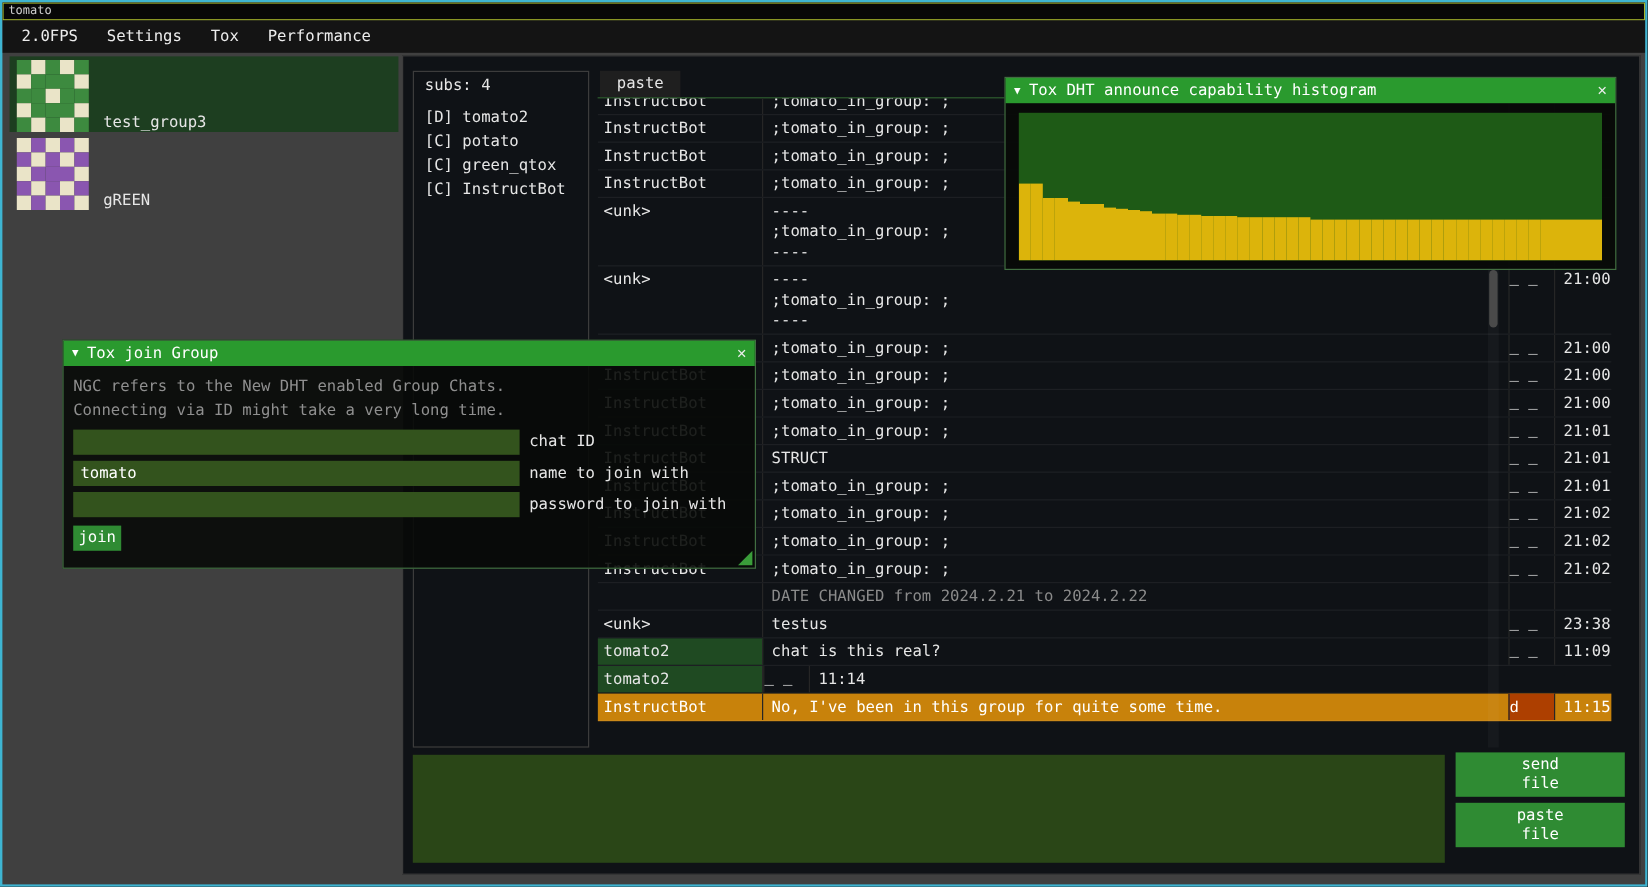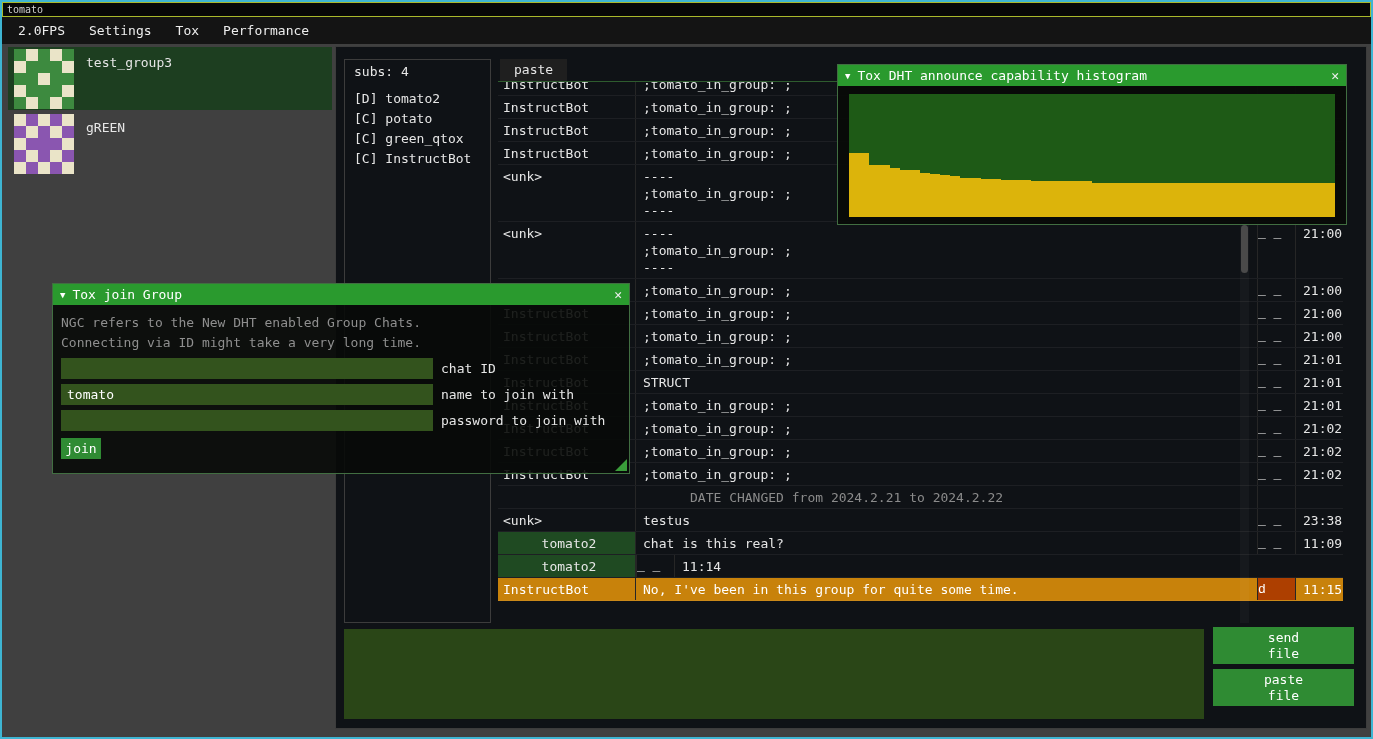--- a/index.html
+++ b/index.html
@@ -12,21 +12,21 @@
   
   .os-titlebar{position:absolute;left:0;top:0;right:0;height:15px;background:#070707;
     border:1px solid var(--titlebar-outline);box-sizing:border-box;
     font-size:10px;line-height:13px;padding-left:4px;color:#d0d0d0;}
   
   .menubar{position:absolute;left:0;top:15px;width:100%;height:27px;background:#141414;
     display:flex;align-items:center;padding-left:4px;box-sizing:border-box;}
   .fps{padding:0 12px;color:#ededed;}
   .menu-item{padding:4px 12px;color:#ededed;}
   
-  .group-item{position:absolute;left:6px;width:324px;height:63px;display:flex;}
+  .group-item{position:absolute;left:6px;width:324px;height:63px;display:flex;align-items:flex-end;}
   .group-item.selected{background:var(--selected-group);}
   .avatar{width:60px;height:60px;margin:2px 0 0 6px;display:grid;
     grid-template-columns:repeat(5,1fr);grid-template-rows:repeat(5,1fr);}
   .group-label{margin:8px 0 0 12px;}
   
   .main{position:absolute;left:333px;top:44px;width:1032px;height:683px;
     border:1px solid #3c3c3c;background:#0f1216;box-sizing:border-box;}
   .subs{position:absolute;left:8px;top:12px;width:147px;height:564px;
     border:1px solid #3c3c3c;box-sizing:border-box;padding:4px 0 0 9px;}
   .subs-title{margin-bottom:10px;}
@@ -38,22 +38,22 @@
   .message-list{position:absolute;left:162px;top:35px;width:845px;height:541px;overflow:hidden;}
   .message-list > .row:first-child{margin-top:-9px;}
   .row{display:flex;border-bottom:1px solid rgba(255,255,255,0.06);min-height:22px;align-items:stretch;}
   .cell-name{width:138px;box-sizing:border-box;padding:3px 0 2px 5px;line-height:17px;
     border-right:1px solid #262626;overflow:hidden;white-space:nowrap;}
   .cell-msg{flex:1;padding:3px 0 2px 7px;line-height:17px;white-space:pre-line;overflow:hidden;}
   .cell-status{width:38px;box-sizing:border-box;padding:3px 0 2px 0;line-height:17px;
     border-left:1px solid #262626;color:#d8d8d8;font-family:Liberation Mono, monospace;}
   .cell-time{width:48px;box-sizing:border-box;padding:3px 0 2px 7px;line-height:17px;
     border-left:1px solid #262626;}
-  .row.self .cell-name{background:var(--self-name-bg);text-align:center;}
-  .row.system .cell-msg{color:#8b8b8b;margin-left:47px;}
+  .row.self .cell-name{background:var(--self-name-bg);}
+  .row.system .cell-msg{color:#8b8b8b;}
   .row.highlight{background:var(--highlight-orange);color:#fff;}
   .row.highlight .cell-status{background:var(--delivered-red);color:#fff;}
   .msg-scroll{position:absolute;left:742px;top:0;width:9px;height:541px;background:rgba(255,255,255,0.03);}
   .msg-scroll-handle{position:absolute;left:1px;top:143px;width:7px;height:48px;background:#4a4a4a;border-radius:4px;}
   
   .chat-input{position:absolute;left:8px;top:582px;width:860px;height:90px;
     background:var(--chatbox-green);border:none;resize:none;color:#fff;
     font:inherit;box-sizing:border-box;padding:4px 6px;}
   .filebtn{position:absolute;left:877px;width:141px;height:37px;background:var(--button-green);
     color:#fff;display:flex;align-items:center;justify-content:center;text-align:center;

